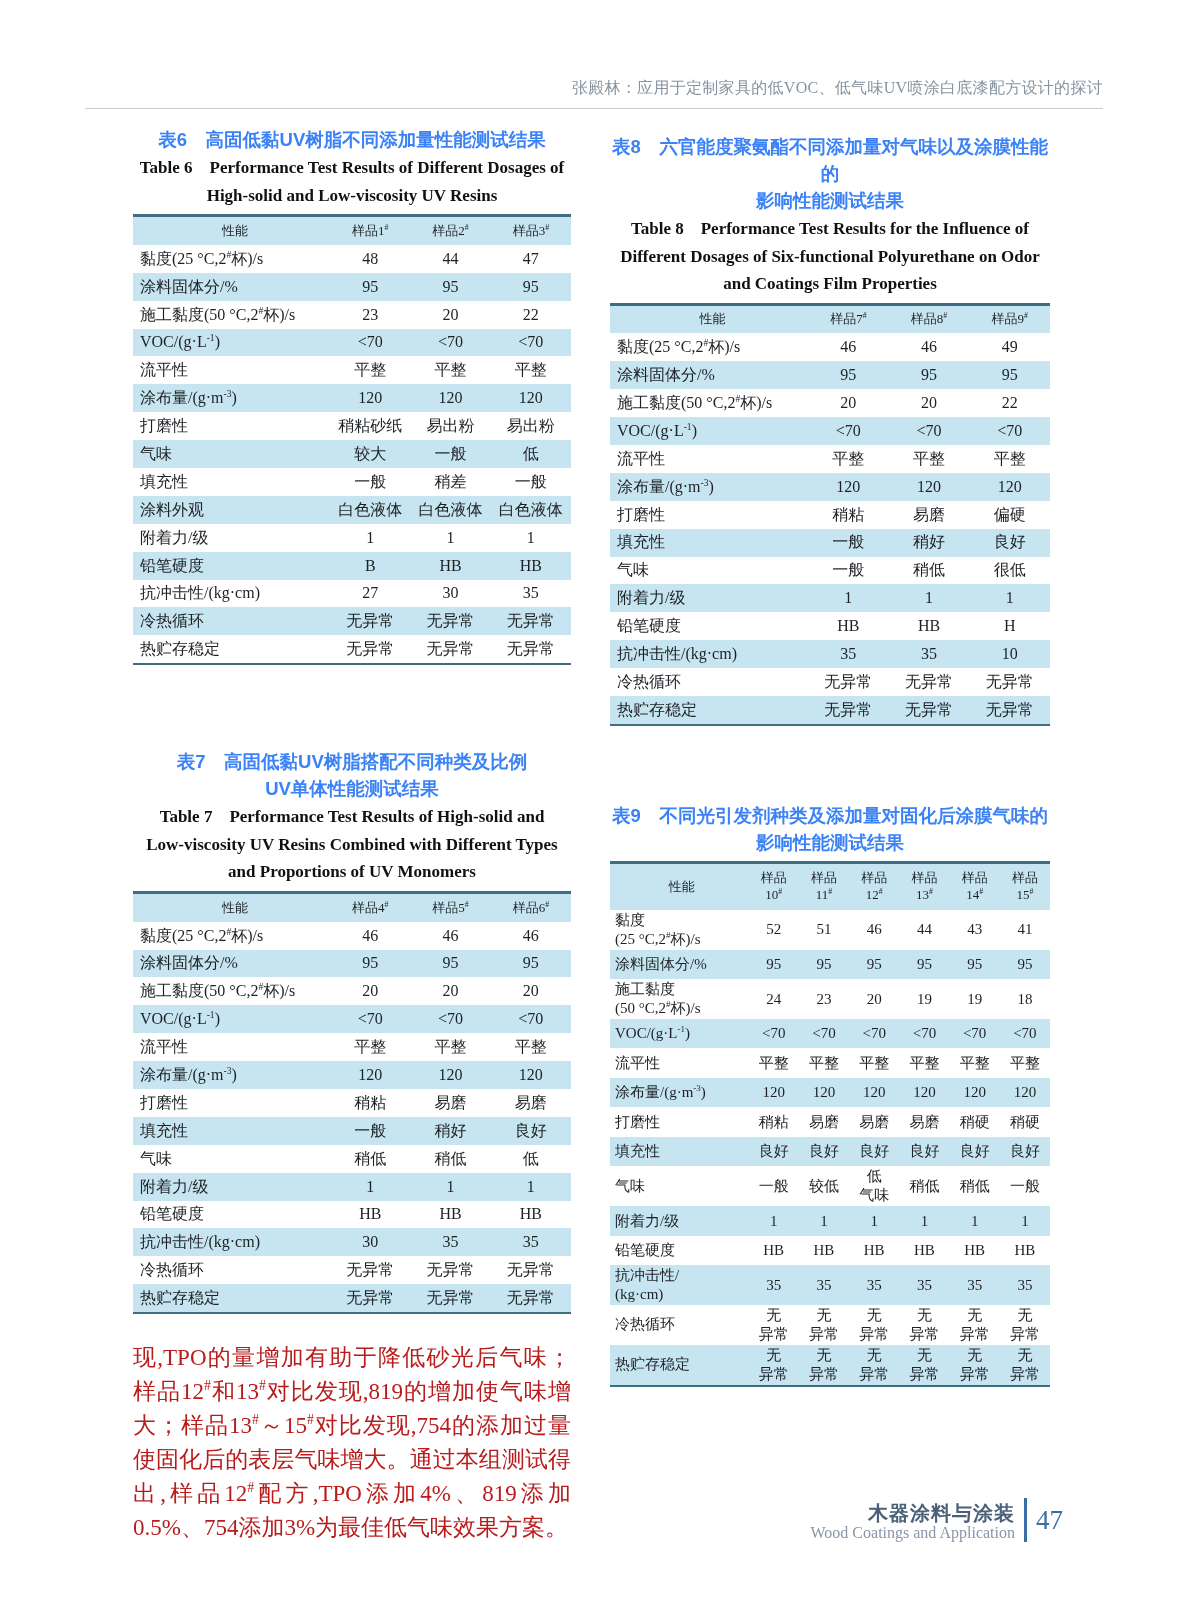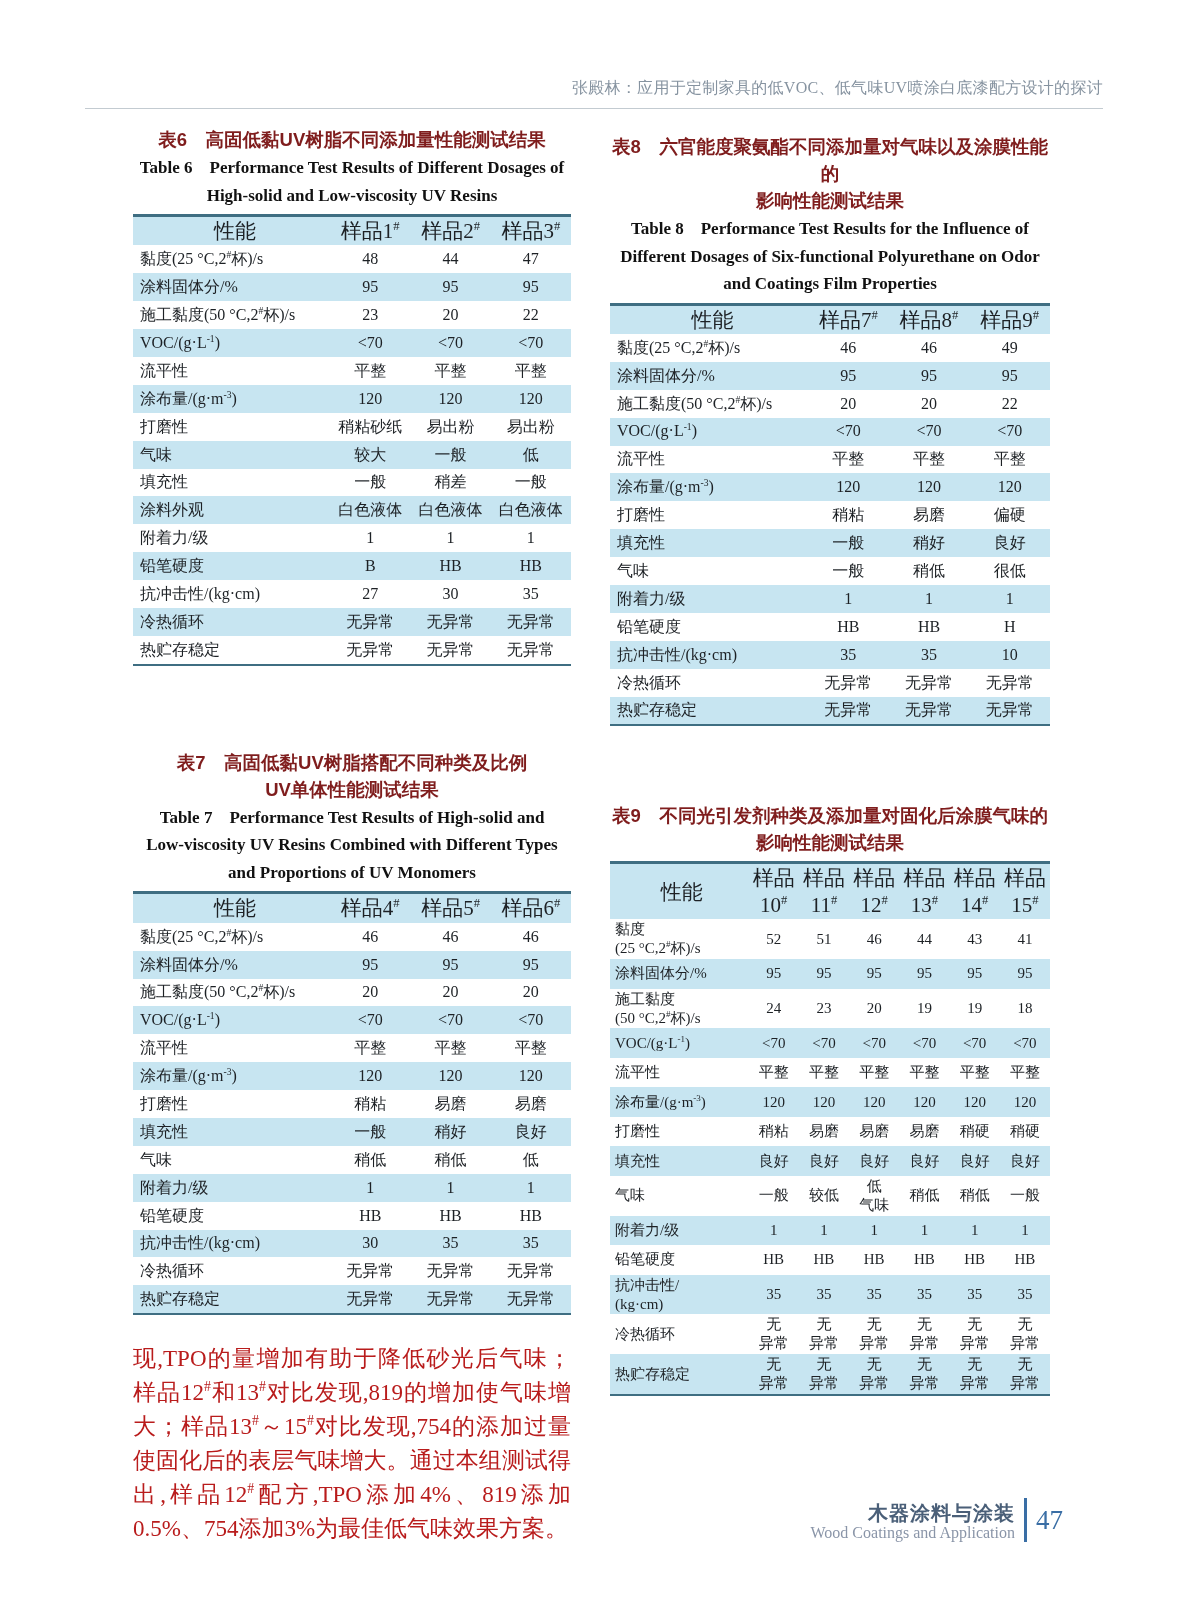--- a/index.html
+++ b/index.html
@@ -14,38 +14,38 @@
   }
   #head-rule{position:absolute;top:108px;left:85px;width:1018px;height:1px;background:#c3cbd1;}
   
   .col{position:absolute;}
   #col-left{left:133px;top:126px;width:438px;}
   #col-right{left:610px;top:133px;width:440px;}
   
   .tblock{margin:0;}
   .title-zh{
     text-align:center;font-weight:bold;font-size:18.5px;line-height:27px;
-    white-space:pre-line;color:#7f1d1d;
+    white-space:pre-line;color:#3b82f6;
     font-family:"Liberation Sans","DejaVu Sans",sans-serif;
   }
   .title-en{
     text-align:center;font-weight:bold;font-size:17px;line-height:27.5px;
     white-space:pre-line;color:#111;margin-top:1px;
   }
   
   .dtable{
     margin-top:5px;border-top:3px solid #3f6e82;border-bottom:2px solid #3f6e82;
     font-size:16px;
   }
   .trow{display:flex;align-items:center;min-height:27.9px;}
   .dtable .trow:nth-child(odd){background:#c7e5f1;}
   .tcell{line-height:1.26;white-space:pre-line;}
   .lab{width:45%;text-align:left;padding:1px 0 1px 7px;box-sizing:border-box;}
   .val{flex:1;text-align:center;padding:1px 0;}
-  .thead{font-size:21px;}
+  .thead{font-size:13px;}
   .thead .lab{text-align:center;}
   sup{font-size:60%;vertical-align:super;line-height:0;}
   
   .t9{font-size:15px;}
   .t9 .trow{min-height:29.5px;}
   .t9 .lab{width:31.5%;padding-left:5px;}
   .t9 .thead{min-height:46px;}
   
   #t7-block{margin-top:83px;}
   #t9-block{margin-top:76px;}

